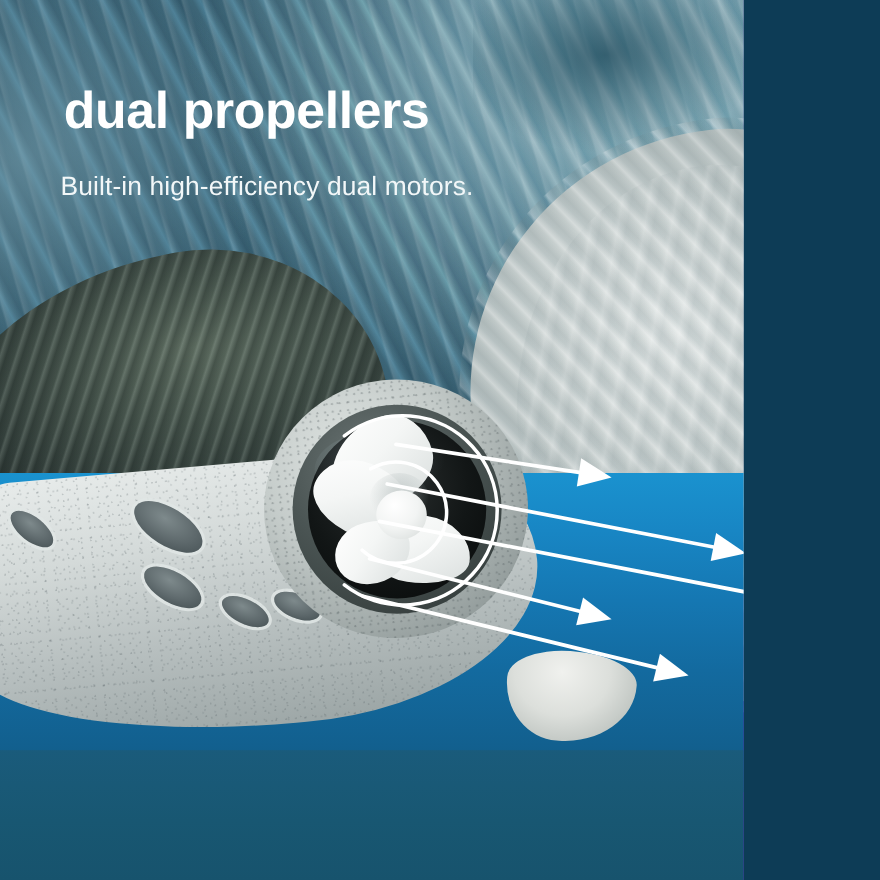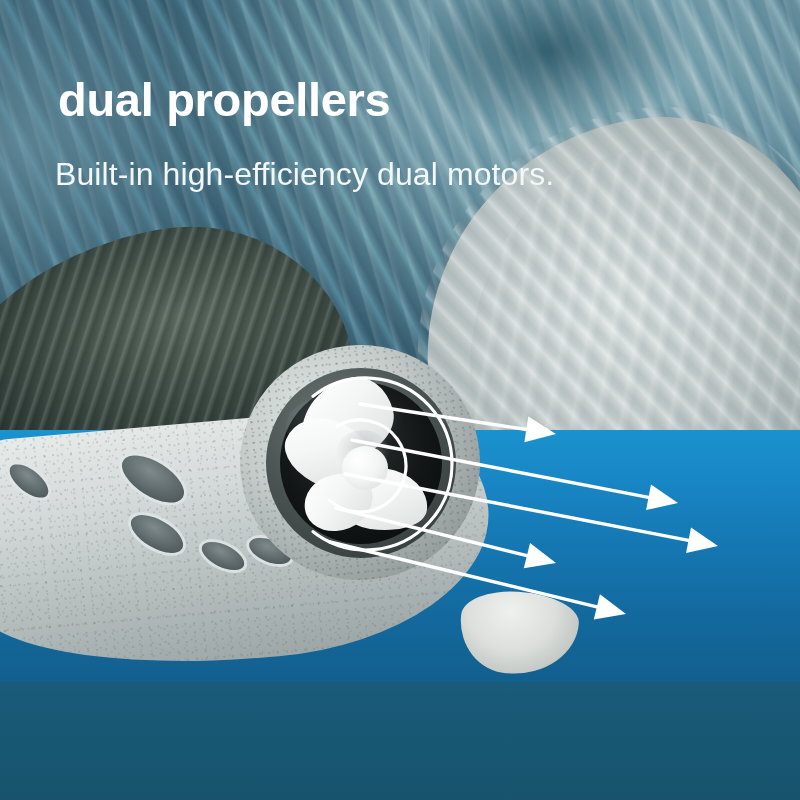--- a/index.html
+++ b/index.html
@@ -7,21 +7,21 @@
     margin: 0;
     padding: 0;
     background: #0d3c56;
   }
   body {
     font-family: "Liberation Sans", sans-serif;
   }
 
   .stage {
     position: relative;
-    width: 800px;
+    width: 676px;
     height: 800px;
     overflow: hidden;
     background: #6d28d9;
   }
 
   
   .photo {
     position: absolute;
     inset: 0;
     overflow: hidden;
@@ -303,21 +303,21 @@
     font-size: 47px;
     font-weight: bold;
     color: #ffffff;
     letter-spacing: -0.3px;
     line-height: 1;
     white-space: nowrap;
   }
   .subhead {
     position: absolute;
     left: 55px; top: 158px;
-    font-size: 32px;
+    font-size: 24px;
     font-weight: normal;
     color: #f2f7f8;
     letter-spacing: 0.1px;
     line-height: 1;
     white-space: nowrap;
   }
 
   .caption-band {
     position: absolute;
     left: 0; top: 682px;

